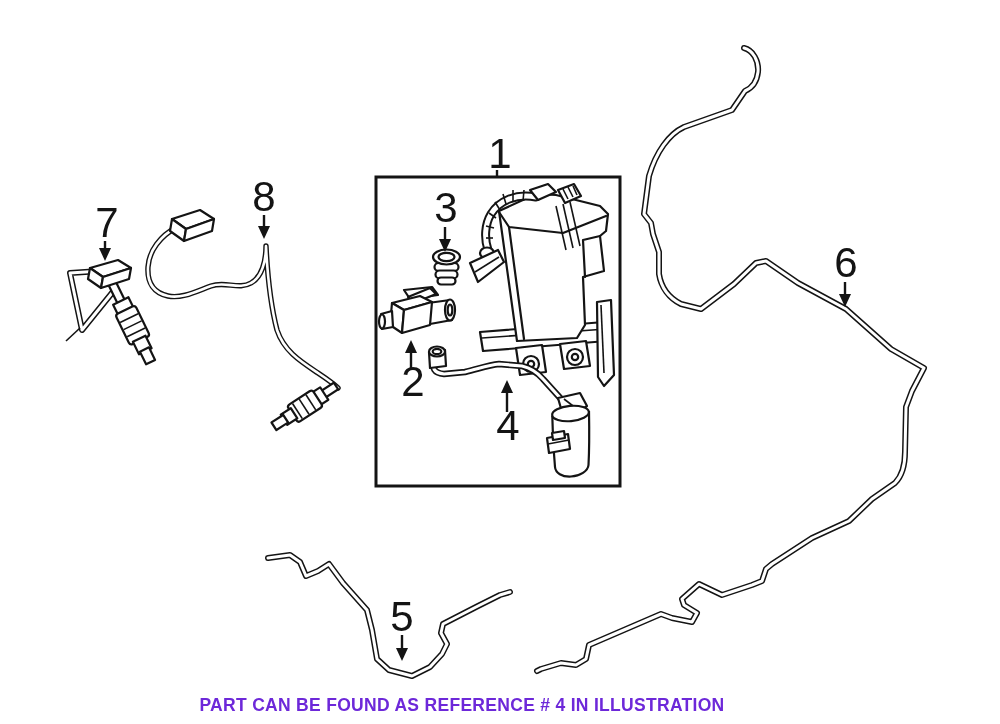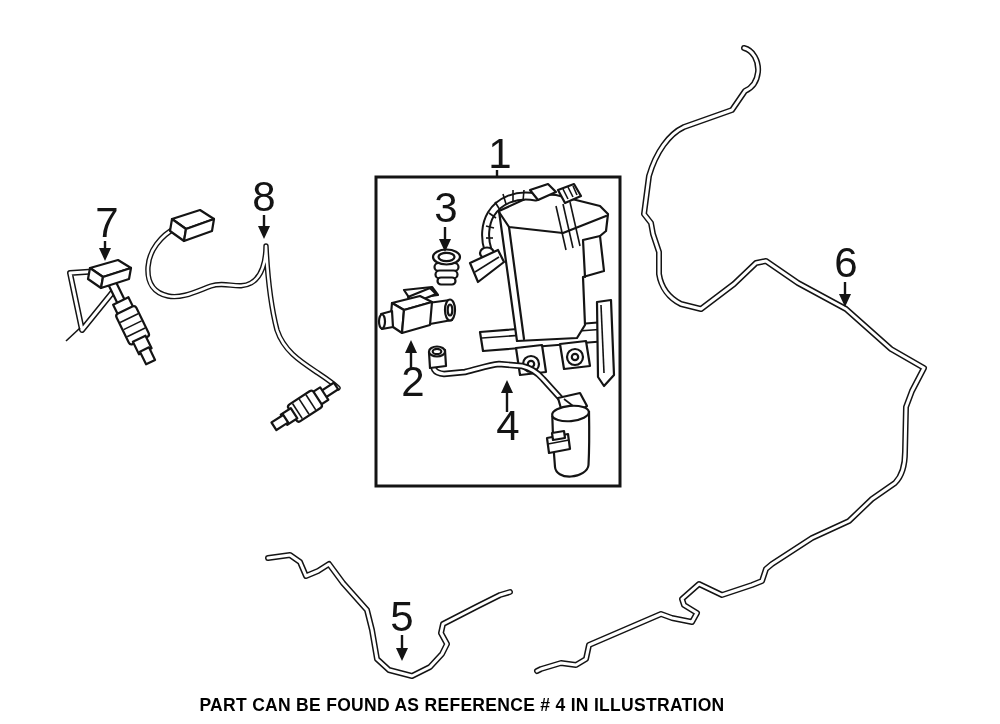--- a/index.html
+++ b/index.html
@@ -1,21 +1,21 @@
 <!DOCTYPE html>
 <html><head>
 <meta charset="utf-8">
 <style>
   html,body{margin:0;padding:0;background:#ffffff;}
   .stage{position:relative;width:1000px;height:724px;background:#ffffff;overflow:hidden;
          font-family:"Liberation Sans",sans-serif;}
   .stage svg{position:absolute;left:0;top:0;}
   .callout-num{font-family:"Liberation Sans",sans-serif;font-size:42px;font-weight:400;fill:#141414;}
   .caption{position:absolute;left:0;top:695px;width:924px;text-align:center;
-           color:#000000;font-weight:bold;font-size:17.5px;letter-spacing:.3px;
+           color:#6d28d9;font-weight:bold;font-size:17.5px;letter-spacing:.3px;
            font-family:"Liberation Sans",sans-serif;}
   .ln{fill:none;stroke:#141414;stroke-width:2.2;stroke-linejoin:round;stroke-linecap:round;}
   .fillw{fill:#ffffff;stroke:#141414;stroke-width:2.2;stroke-linejoin:round;}
   .tubeB{fill:none;stroke:#141414;stroke-width:6;stroke-linejoin:round;stroke-linecap:round;}
   .tubeW{fill:none;stroke:#ffffff;stroke-width:3;stroke-linejoin:round;stroke-linecap:round;}
   .cabB{fill:none;stroke:#141414;stroke-width:5.4;stroke-linejoin:round;stroke-linecap:round;}
   .cabW{fill:none;stroke:#ffffff;stroke-width:2.6;stroke-linejoin:round;stroke-linecap:round;}
   .thin{fill:none;stroke:#141414;stroke-width:1.6;}
   .arrow{stroke:#141414;stroke-width:2.4;}
   .ah{fill:#141414;stroke:none;}

